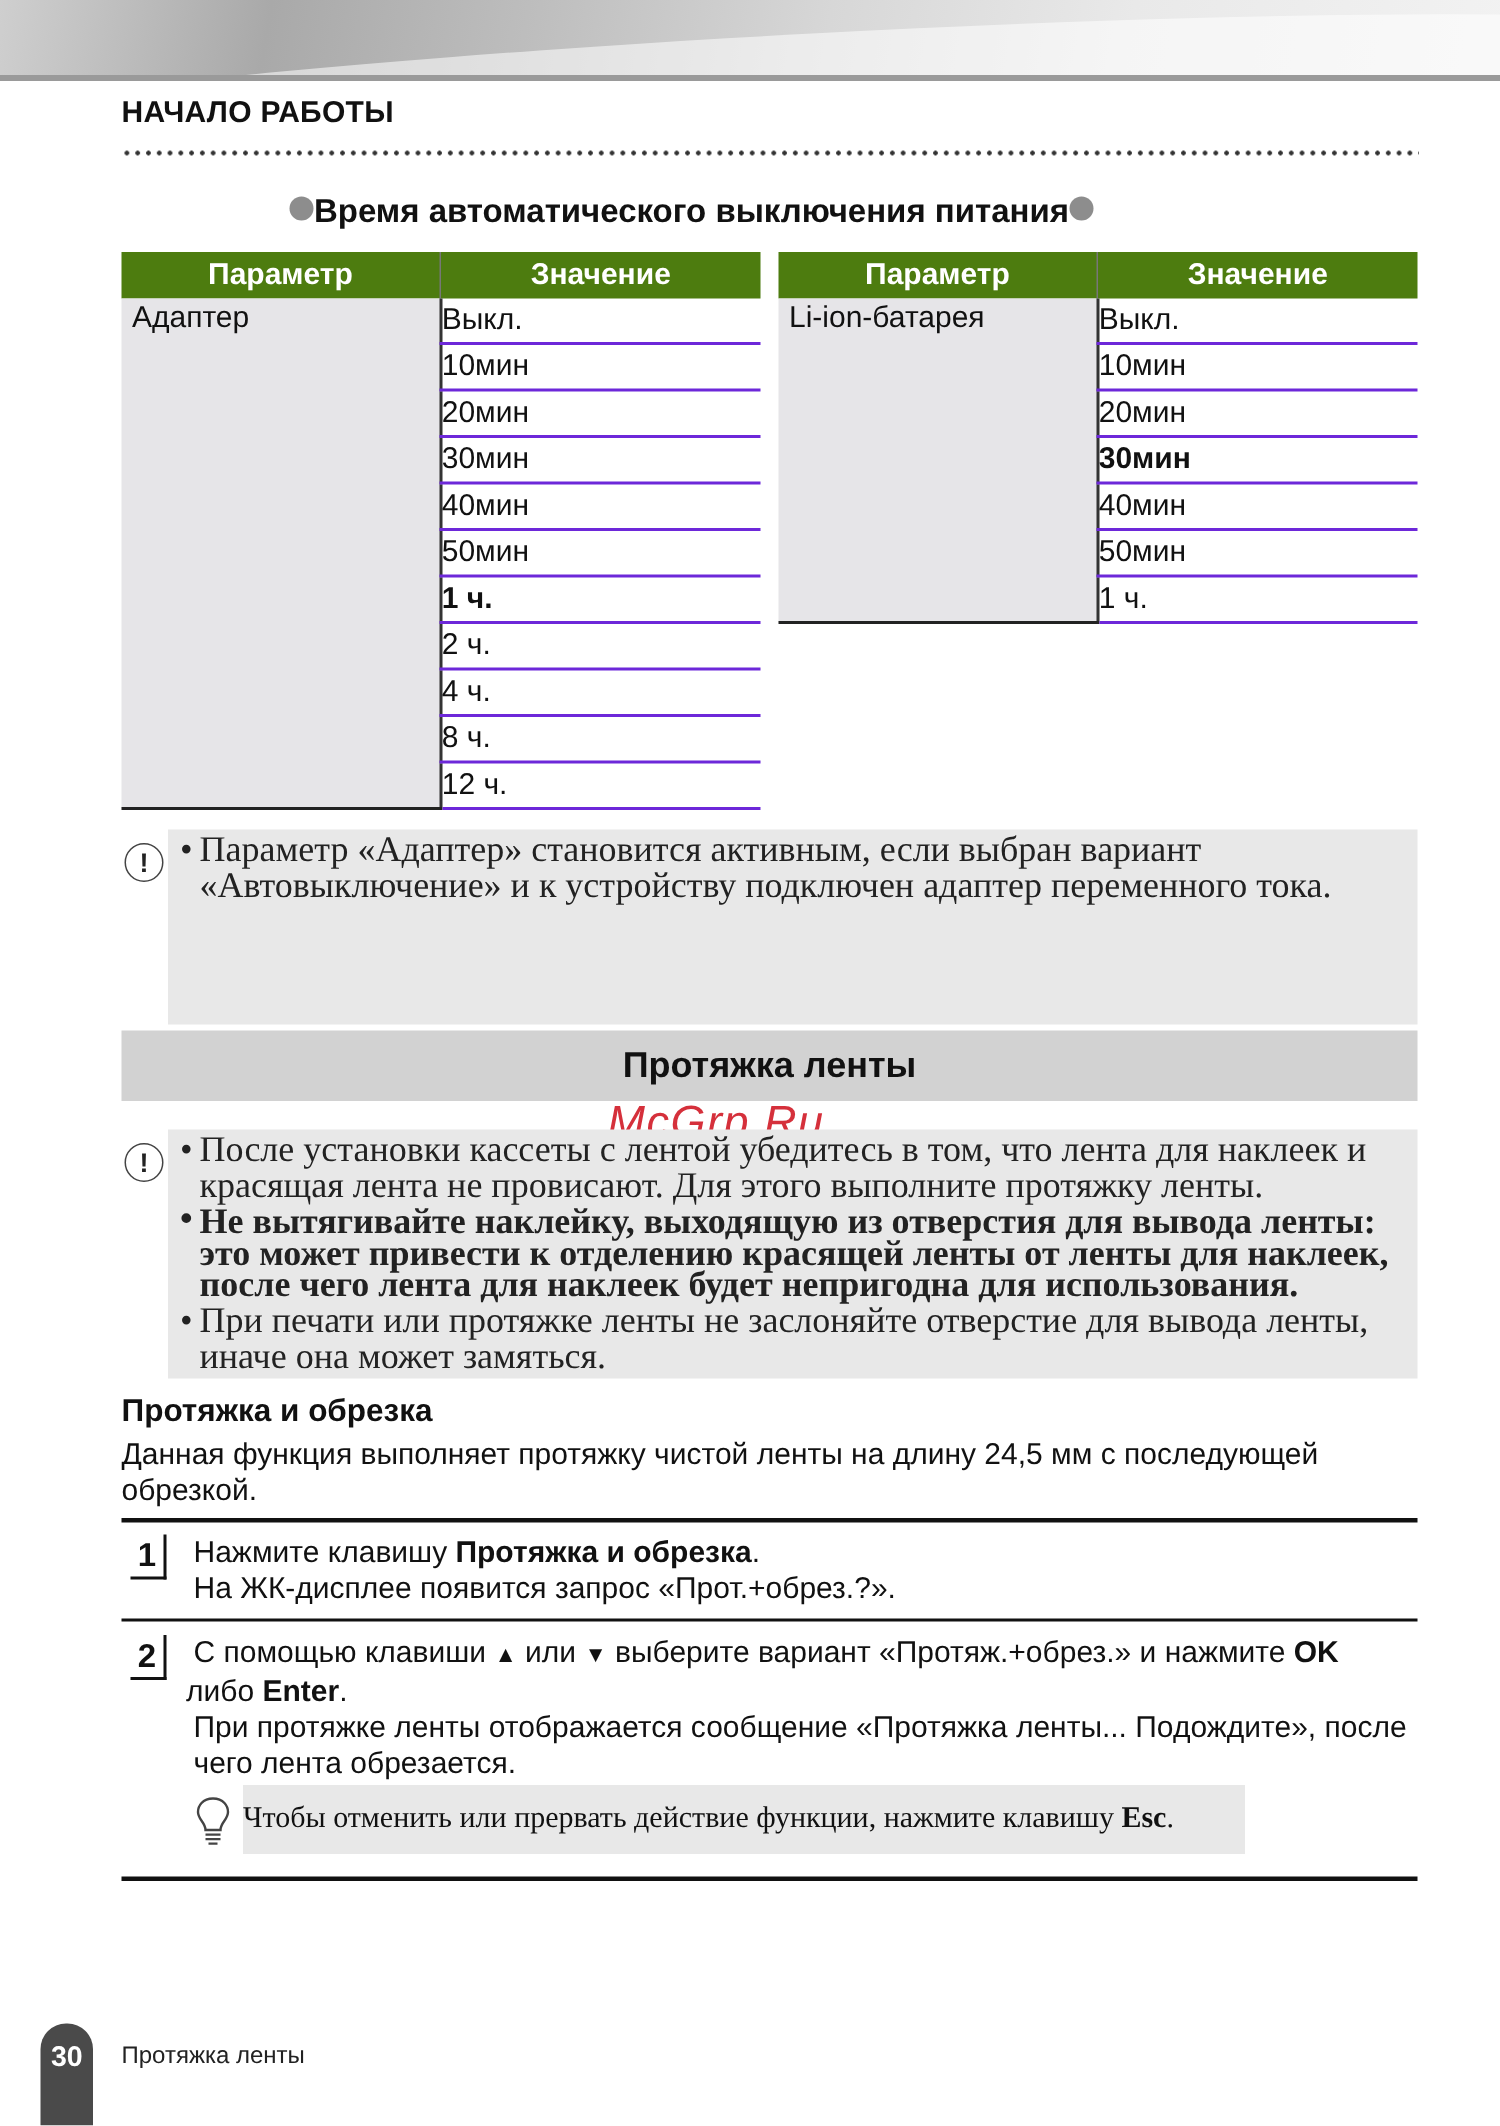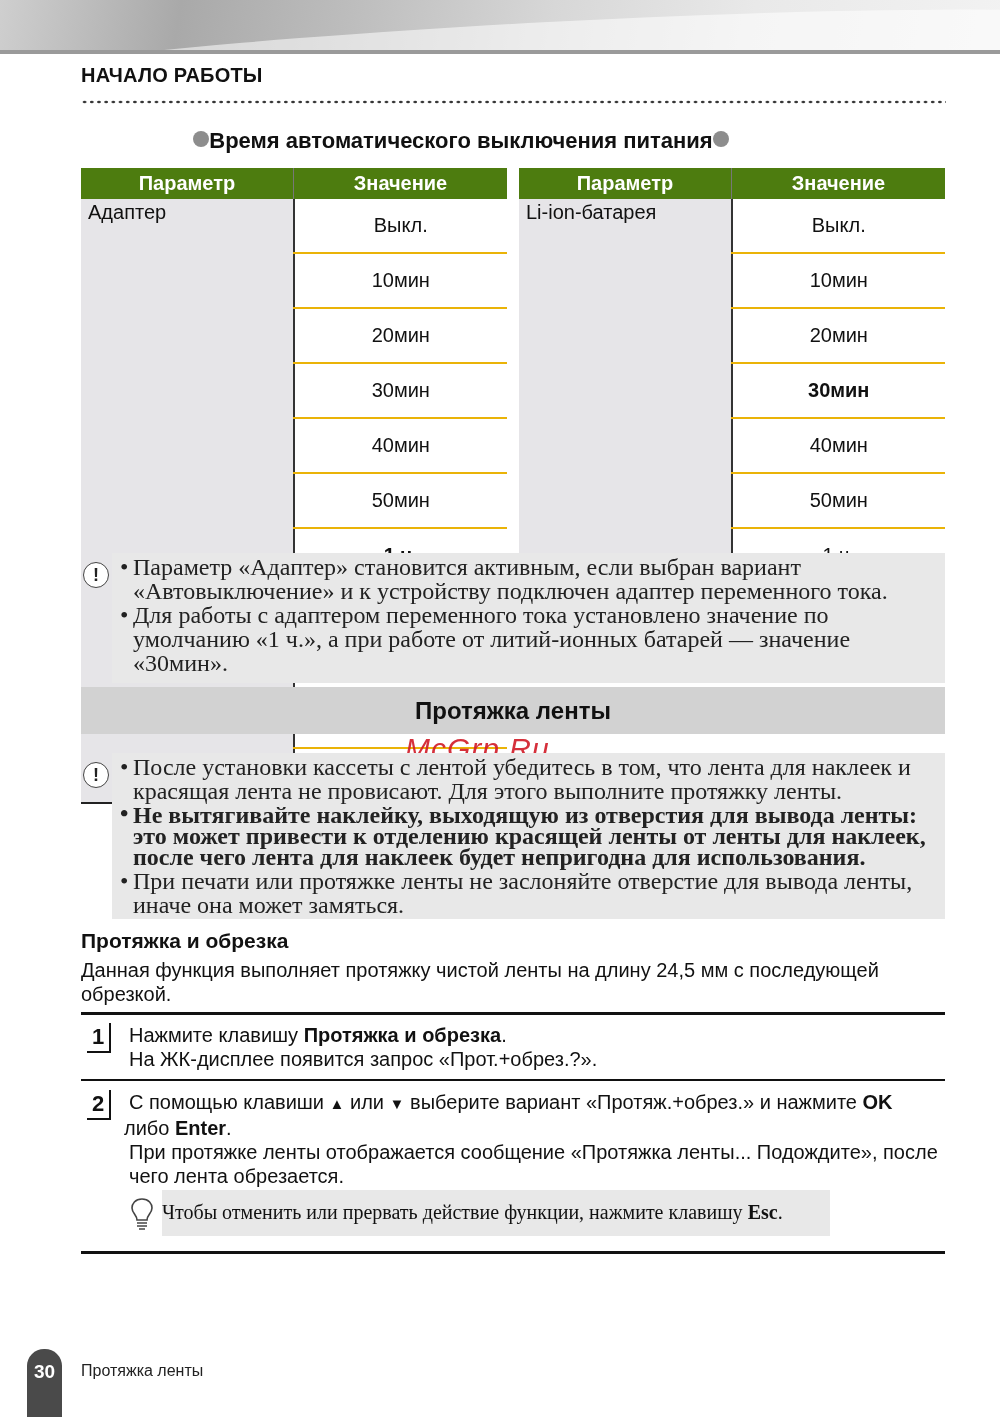--- a/index.html
+++ b/index.html
@@ -39,21 +39,21 @@
     position: absolute; top: 168px; border-collapse: collapse; font-size: 20px;
   }
   table.param th {
     background: #4d7c0f; color: #fff; font-weight: bold; height: 31px; padding: 0; text-align: center; font-size: 20px;
   }
   table.param th + th { border-left: 1px solid #777; }
   table.param td.pcell {
     background: #e6e5e8; vertical-align: top; text-align: left; padding: 2px 7px; border-bottom: 2px solid #222;
   }
   table.param td.vcell {
-    text-align: center; height: 29px; padding: 12px; border-bottom: 2px solid #eab308; border-left: 2px solid #333;
+    height: 29px; padding: 0; border-bottom: 2px solid #6d28d9; border-left: 2px solid #333;
   }
   table.param td.vcell.bold { font-weight: bold; }
   #tbl-left { left: 81px; width: 426px; }
   #tbl-right { left: 519px; width: 426px; }
   #tbl-left th:first-child, #tbl-right th:first-child { width: 212px; }
 
   .note {
     position: absolute; left: 112px; width: 833px; background: #e8e8e8;
     font-family: "Liberation Serif", "DejaVu Serif", serif; font-size: 24px; line-height: 24px; color: #222;
   }
@@ -183,21 +183,20 @@
       <tr>
         <td class="vcell">1 ч.</td>
       </tr>
     </tbody>
 </table>
 
 <span class="warn-icon" style="left:83px; top:562px;">!</span>
 <div class="note" style="top:553px; height:128px; padding-top:2px;">
   <ul>
     <li>Параметр «Адаптер» становится активным, если выбран вариант «Автовыключение» и к устройству подключен адаптер переменного тока.</li>
-    <li>Для работы с адаптером переменного тока установлено значение по умолчанию «1 ч.», а при работе от литий-ионных батарей — значение «30мин».</li>
   </ul>
 </div>
 
 <div class="band">Протяжка ленты</div>
 <div class="watermark">McGrp.Ru</div>
 
 <span class="warn-icon" style="left:83px; top:762px;">!</span>
 <div class="note" style="top:753px; height:164px; padding-top:2px;">
   <ul>
     <li>После установки кассеты с лентой убедитесь в том, что лента для наклеек и красящая лента не провисают. Для этого выполните протяжку ленты.</li>

